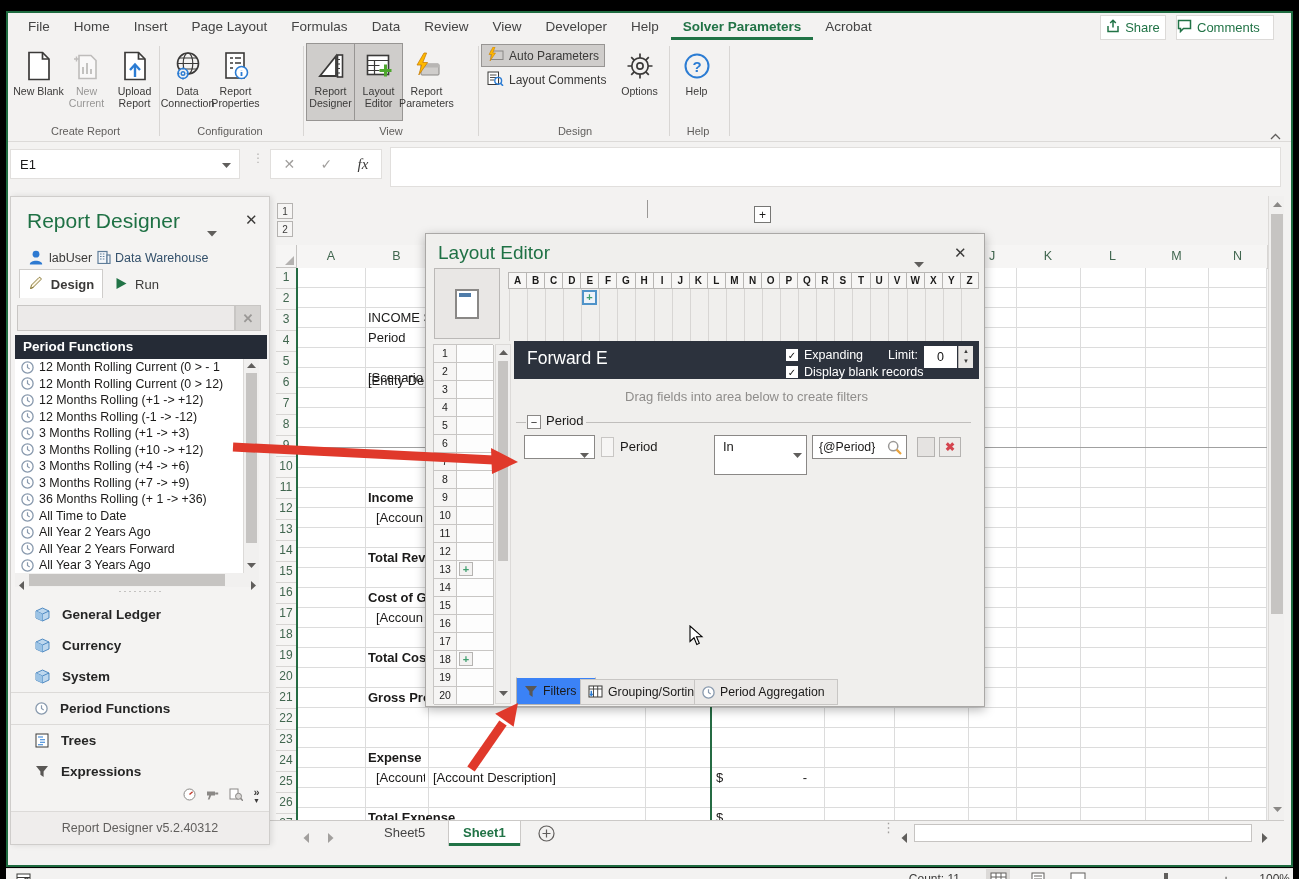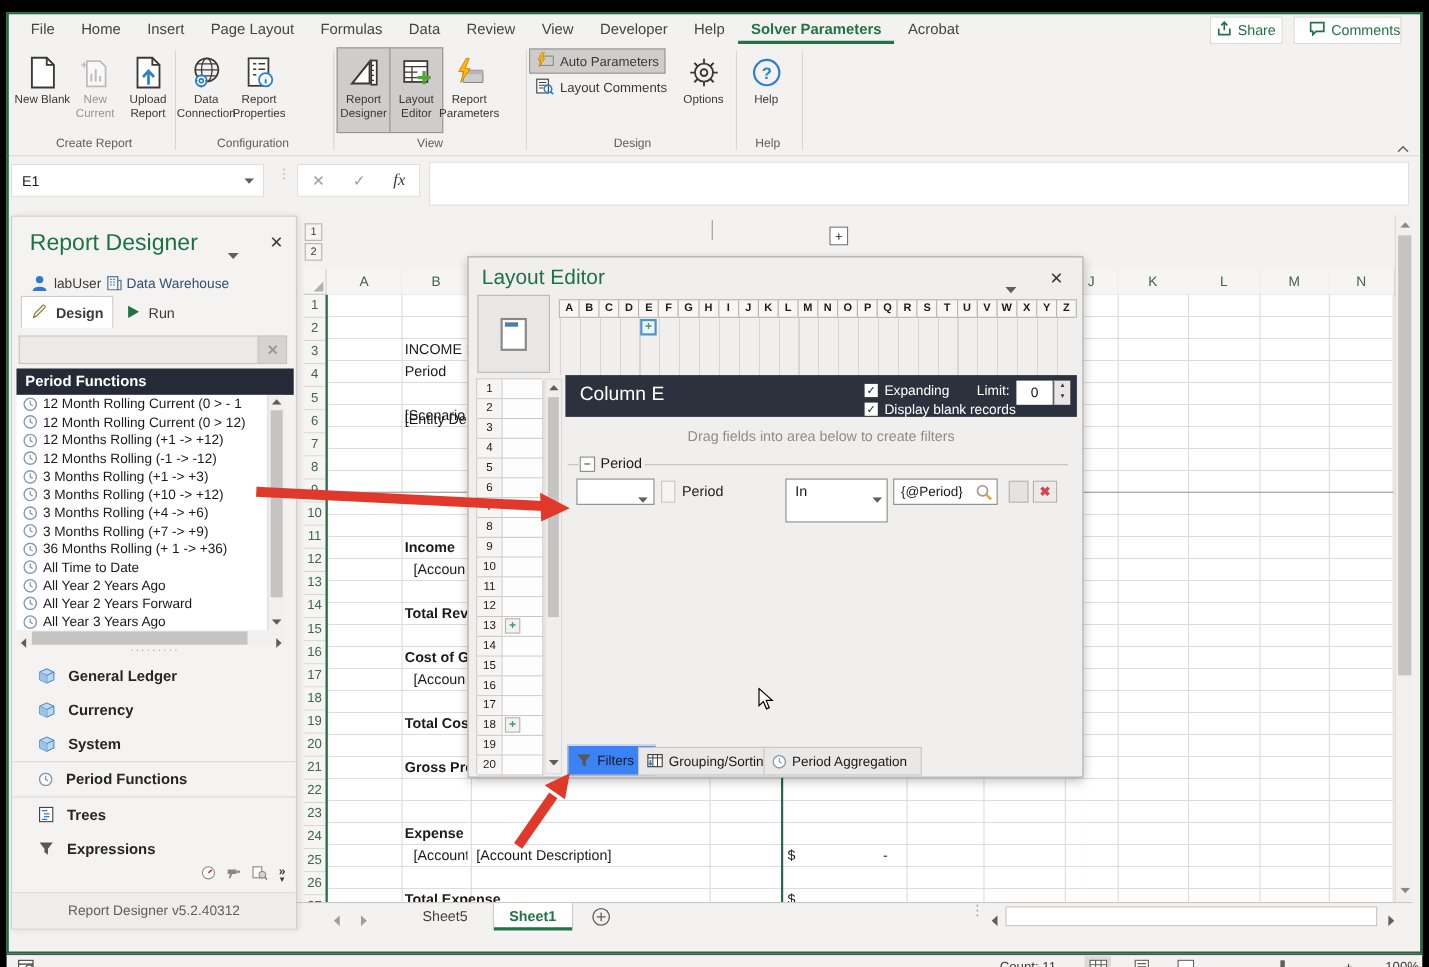--- a/index.html
+++ b/index.html
@@ -46,21 +46,21 @@
       <div class="rtab active">Solver Parameters</div>
       <div class="rtab">Acrobat</div>
     </div>
   <div class="abs fx" style="left:1100px;top:15px;width:66px;height:25px;background:#fff;border:1px solid #dcdad8;justify-content:center;gap:5px;font-size:13px;color:#217346;">
     <span><svg width="14" height="14">
           <path d="M7 8.5V1.5M4.2 4L7 1.2 9.8 4" fill="none" stroke="#217346" stroke-width="1.5"></path>
           <path d="M2 7v5.5h10V7" fill="none" stroke="#217346" stroke-width="1.5"></path>
         </svg></span>
     <span>Share</span>
   </div>
-  <div class="abs fx" style="left:1176px;top:15px;width:98px;height:25px;background:#fff;border:1px solid #dcdad8;justify-content:flex-end;gap:5px;font-size:13px;color:#217346;">
+  <div class="abs fx" style="left:1176px;top:15px;width:98px;height:25px;background:#fff;border:1px solid #dcdad8;justify-content:flex-start;gap:5px;font-size:13px;color:#217346;">
     <span><svg width="15" height="14">
           <path d="M1.5 1.5h12v8h-7l-3 3v-3h-2z" fill="none" stroke="#217346" stroke-width="1.5"></path>
         </svg></span>
     <span>Comments</span>
   </div>
 
   <div id="ribbon-body"></div>
   <div class="abs" style="left:1270px;top:126px;"><svg width="11" height="7">
         <path d="M1 6l4.5-4.5L10 6" stroke="#605e5c" fill="none" stroke-width="1.3"></path>
       </svg></div>
@@ -491,21 +491,21 @@
       <div class="abs" style="left:2px;top:16px;width:10px;height:200px;background:#c6c4c2;"></div>
       <div class="abs ctr" style="left:3px;top:346px;">
           <svg width="9" height="6">
             <path d="M0 0l4.5 5L9 0z" fill="#605e5c"></path>
           </svg>
         </div>
     </div>
 
     <div class="abs" id="le-panel" style="left:88px;top:107px;width:465px;height:362px;">
       <div class="abs" style="left:0;top:0;width:465px;height:38px;background:#2c323d;">
-        <span class="abs nw" style="left:13px;top:7px;font-size:17.5px;color:#fff;">Column E</span>
+        <span class="abs nw" style="left:13px;top:7px;font-size:17.5px;color:#fff;">Forward E</span>
         <span class="abs ctr" style="left:272px;top:8px;width:12px;height:12px;background:#fff;font-size:10px;color:#111;line-height:11px;">✓</span>
         <span class="abs nw" style="left:290px;top:7px;font-size:12.5px;color:#fff;">Expanding</span>
         <span class="abs nw" style="left:374px;top:7px;font-size:12.5px;color:#fff;">Limit:</span>
         <span class="abs ctr" style="left:410px;top:5px;width:33px;height:22px;background:#fff;font-size:12.5px;color:#111;">0</span>
         <span class="abs" style="left:444px;top:5px;width:15px;height:22px;background:#e9e7e5;border-left:1px solid #b5b3b1;text-align:center;font-size:6px;color:#3b3a39;line-height:10px;">▲<br>▼</span>
         <span class="abs ctr" style="left:272px;top:25px;width:12px;height:12px;background:#fff;font-size:10px;color:#111;line-height:11px;">✓</span>
         <span class="abs nw" style="left:290px;top:24px;font-size:12.5px;color:#fff;">Display blank records</span>
       </div>
       <div class="abs" style="left:0;top:48px;width:465px;text-align:center;font-size:13px;color:#8f8d8b;">Drag fields into area below to create filters</div>
       <div class="abs" style="left:2px;top:81px;width:10px;height:1px;background:#c0bebc;"></div>

